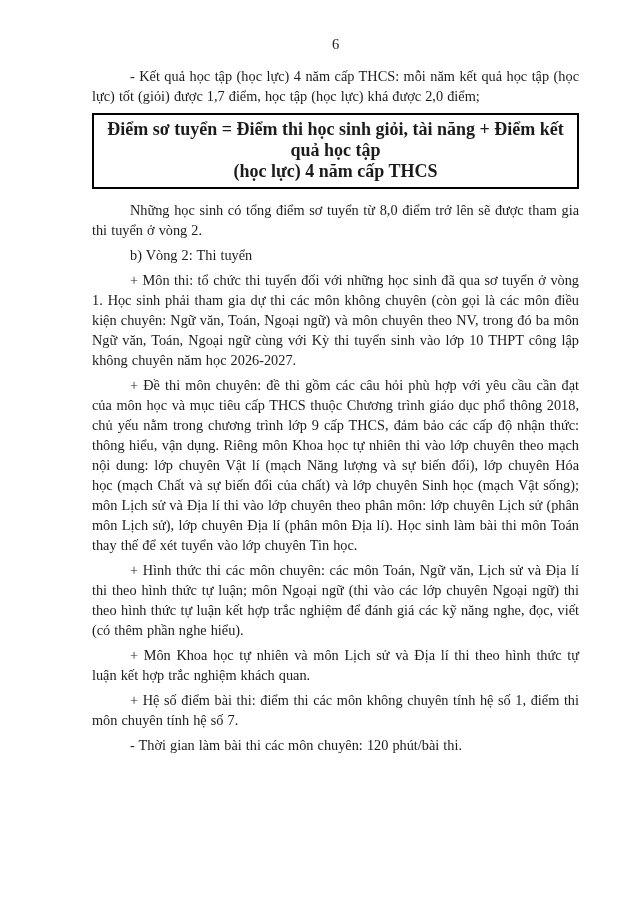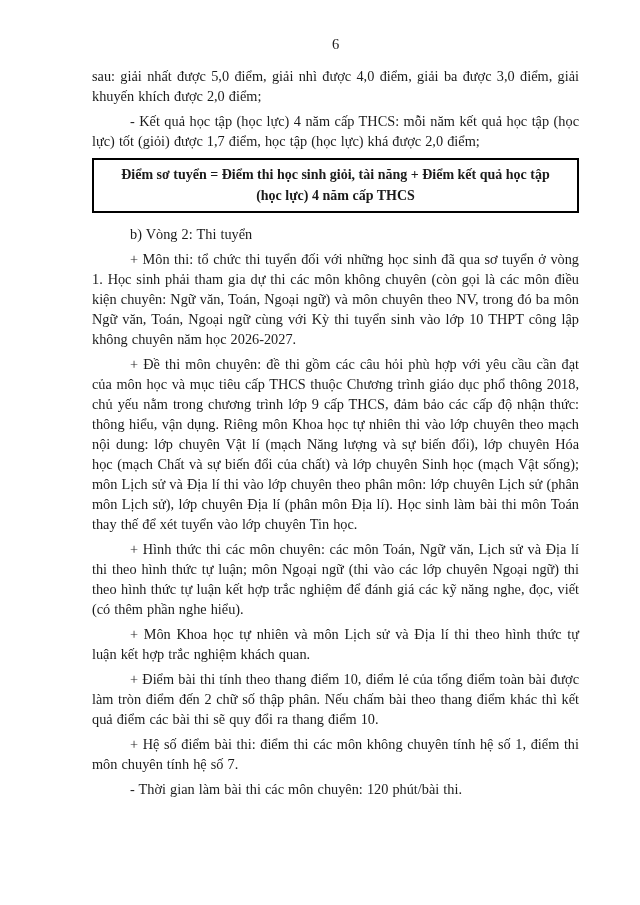--- a/index.html
+++ b/index.html
@@ -42,41 +42,40 @@
     text-indent: 0;
     margin-top: 0;
   }
   .formula-box {
     border: 2px solid #000000;
     margin: 7px 0 11px 0;
     padding: 4px 6px 5px 6px;
     text-align: center;
   }
   .box-line {
-    font-size: 14px;
+    font-size: 18px;
     line-height: 21px;
     font-weight: bold;
   }
   .i { }
   .b { font-weight: bold; }
 </style>
 </head>
 <body>
 
 <div class="page">
   <div class="page-number">6</div>
   <div class="doc-body">
-      <p class="para no-indent"><span>sau: giải nhất được 5,0 điểm, giải nhì được 4,0 điểm, giải ba được 3,0 điểm, giải khuyến khích được 2,0 điểm;</span></p>
       <p class="para"><span>- Kết quả học tập </span><span class="i">(học lực)</span><span> 4 năm cấp THCS: mỗi năm kết quả học tập </span><span class="i">(học lực)</span><span> tốt </span><span class="i">(giỏi)</span><span> được 1,7 điểm, học tập </span><span class="i">(học lực)</span><span> khá được 2,0 điểm;</span></p>
       <div class="formula-box">
         <div class="box-line"><span class="b">Điểm sơ tuyển = Điểm thi học sinh giỏi, tài năng + Điểm kết quả học tập</span></div>
         <div class="box-line"><span class="i b">(học lực)</span><span class="b"> 4 năm cấp THCS</span></div>
       </div>
+      <p class="para"><span>Những học sinh có tổng điểm sơ tuyển từ 8,0 điểm trở lên sẽ được tham gia thi tuyển ở vòng 2.</span></p>
       <p class="para"><span>b) Vòng 2: Thi tuyển</span></p>
       <p class="para"><span>+ Môn thi: tổ chức thi tuyển đối với những học sinh đã qua sơ tuyển ở vòng 1. Học sinh phải tham gia dự thi các môn không chuyên </span><span class="i">(còn gọi là các môn điều kiện chuyên: Ngữ văn, Toán, Ngoại ngữ</span><span>) và môn chuyên theo NV, trong đó ba môn Ngữ văn, Toán, Ngoại ngữ cùng với Kỳ thi tuyển sinh vào lớp 10 THPT công lập không chuyên năm học 2026-2027.</span></p>
       <p class="para"><span>+ Đề thi môn chuyên: đề thi gồm các câu hỏi phù hợp với yêu cầu cần đạt của môn học và mục tiêu cấp THCS thuộc Chương trình giáo dục phổ thông 2018, chủ yếu nằm trong chương trình lớp 9 cấp THCS, đảm bảo các cấp độ nhận thức: thông hiểu, vận dụng. Riêng môn Khoa học tự nhiên thi vào lớp chuyên theo mạch nội dung: lớp chuyên Vật lí </span><span class="i">(mạch Năng lượng và sự biến đổi)</span><span>, lớp chuyên Hóa học </span><span class="i">(mạch Chất và sự biến đổi của chất)</span><span> và lớp chuyên Sinh học </span><span class="i">(mạch Vật sống)</span><span>; môn Lịch sử và Địa lí thi vào lớp chuyên theo phân môn: lớp chuyên Lịch sử </span><span class="i">(phân môn Lịch sử)</span><span>, lớp chuyên Địa lí </span><span class="i">(phân môn Địa lí)</span><span>. Học sinh làm bài thi môn Toán thay thế để xét tuyển vào lớp chuyên Tin học.</span></p>
       <p class="para"><span>+ Hình thức thi các môn chuyên: các môn Toán, Ngữ văn, Lịch sử và Địa lí thi theo hình thức tự luận; môn Ngoại ngữ </span><span class="i">(thi vào các lớp chuyên Ngoại ngữ)</span><span> thi theo hình thức tự luận kết hợp trắc nghiệm để đánh giá các kỹ năng nghe, đọc, viết </span><span class="i">(có thêm phần nghe hiểu)</span><span>.</span></p>
       <p class="para"><span>+ Môn Khoa học tự nhiên và môn Lịch sử và Địa lí thi theo hình thức tự luận kết hợp trắc nghiệm khách quan.</span></p>
-      <p class="para"><span>+ Điểm bài thi tính theo thang điểm 10, điểm lẻ của tổng điểm toàn bài được làm tròn điểm đến 2 chữ số thập phân. Nếu chấm bài theo thang điểm khác thì kết quả điểm các bài thi sẽ quy đổi ra thang điểm 10.</span></p>
       <p class="para"><span>+ Hệ số điểm bài thi: điểm thi các môn không chuyên tính hệ số 1, điểm thi môn chuyên tính hệ số 7.</span></p>
       <p class="para"><span>- Thời gian làm bài thi các môn chuyên: 120 phút/bài thi.</span></p>
     </div>
 </div>
 
 </body></html>

